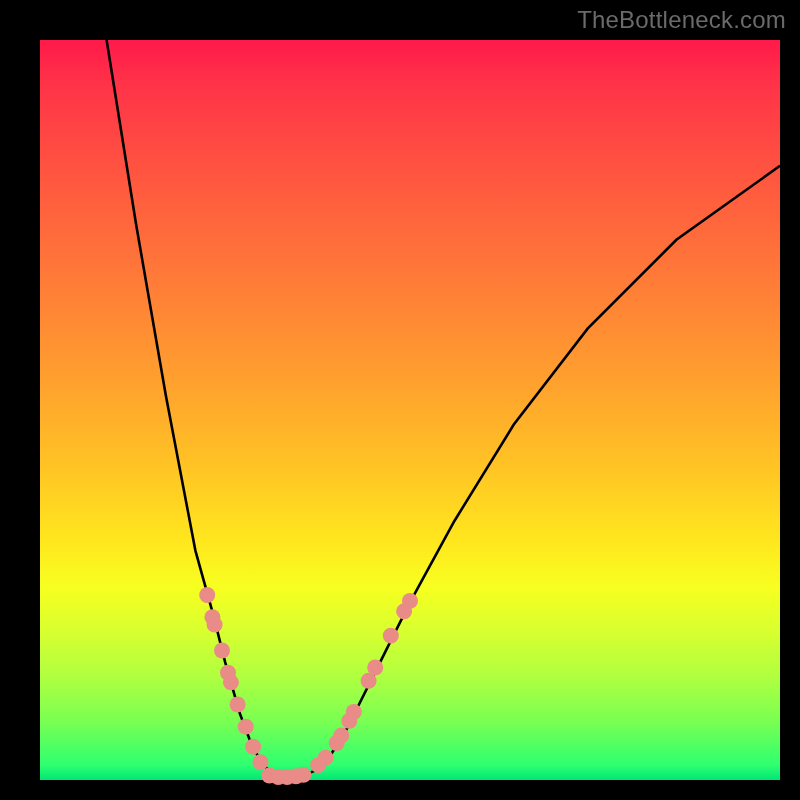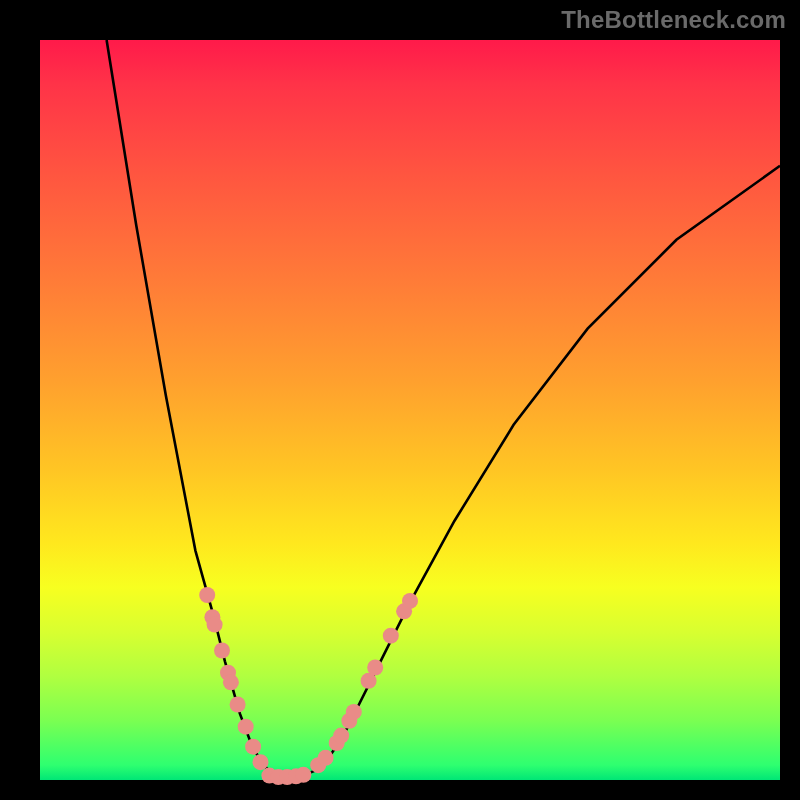--- a/index.html
+++ b/index.html
@@ -41,21 +41,21 @@
       #2eff70 98%,
       #00e676 100%);
   }
   .watermark {
     position: absolute;
     top: 6px;
     right: 14px;
     color: #6a6a6a;
     font-size: 24px;
     letter-spacing: 0.2px;
-    font-weight: 700;
+    font-weight: 400;
   }
   svg.curve {
     position: absolute;
     left: 0;
     top: 0;
     width: 740px;
     height: 740px;
     overflow: visible;
   }
   .dot {

